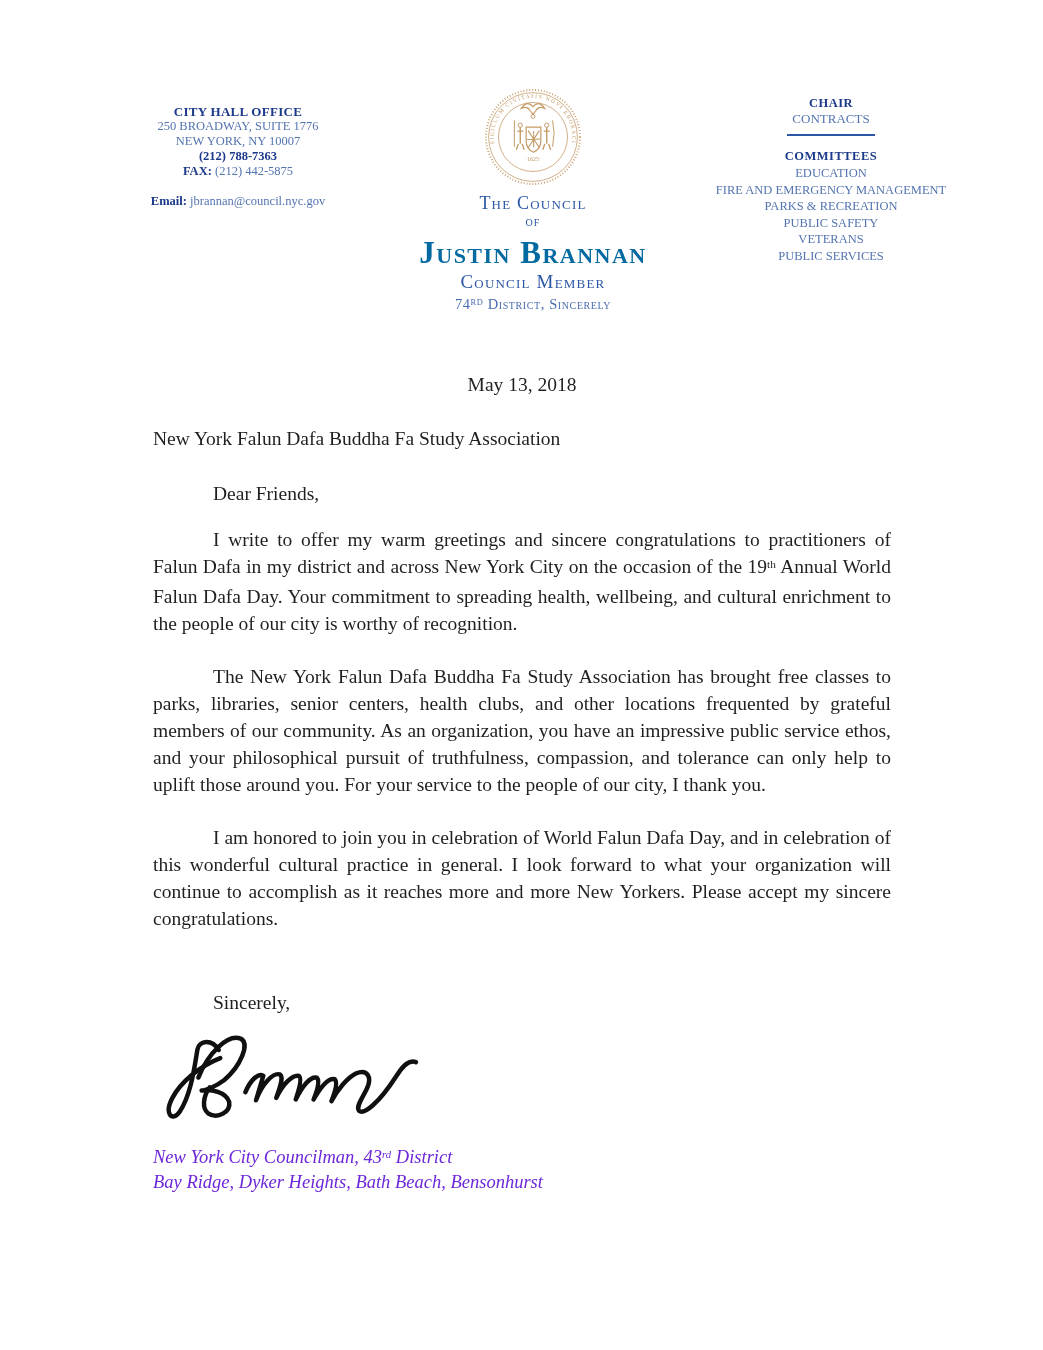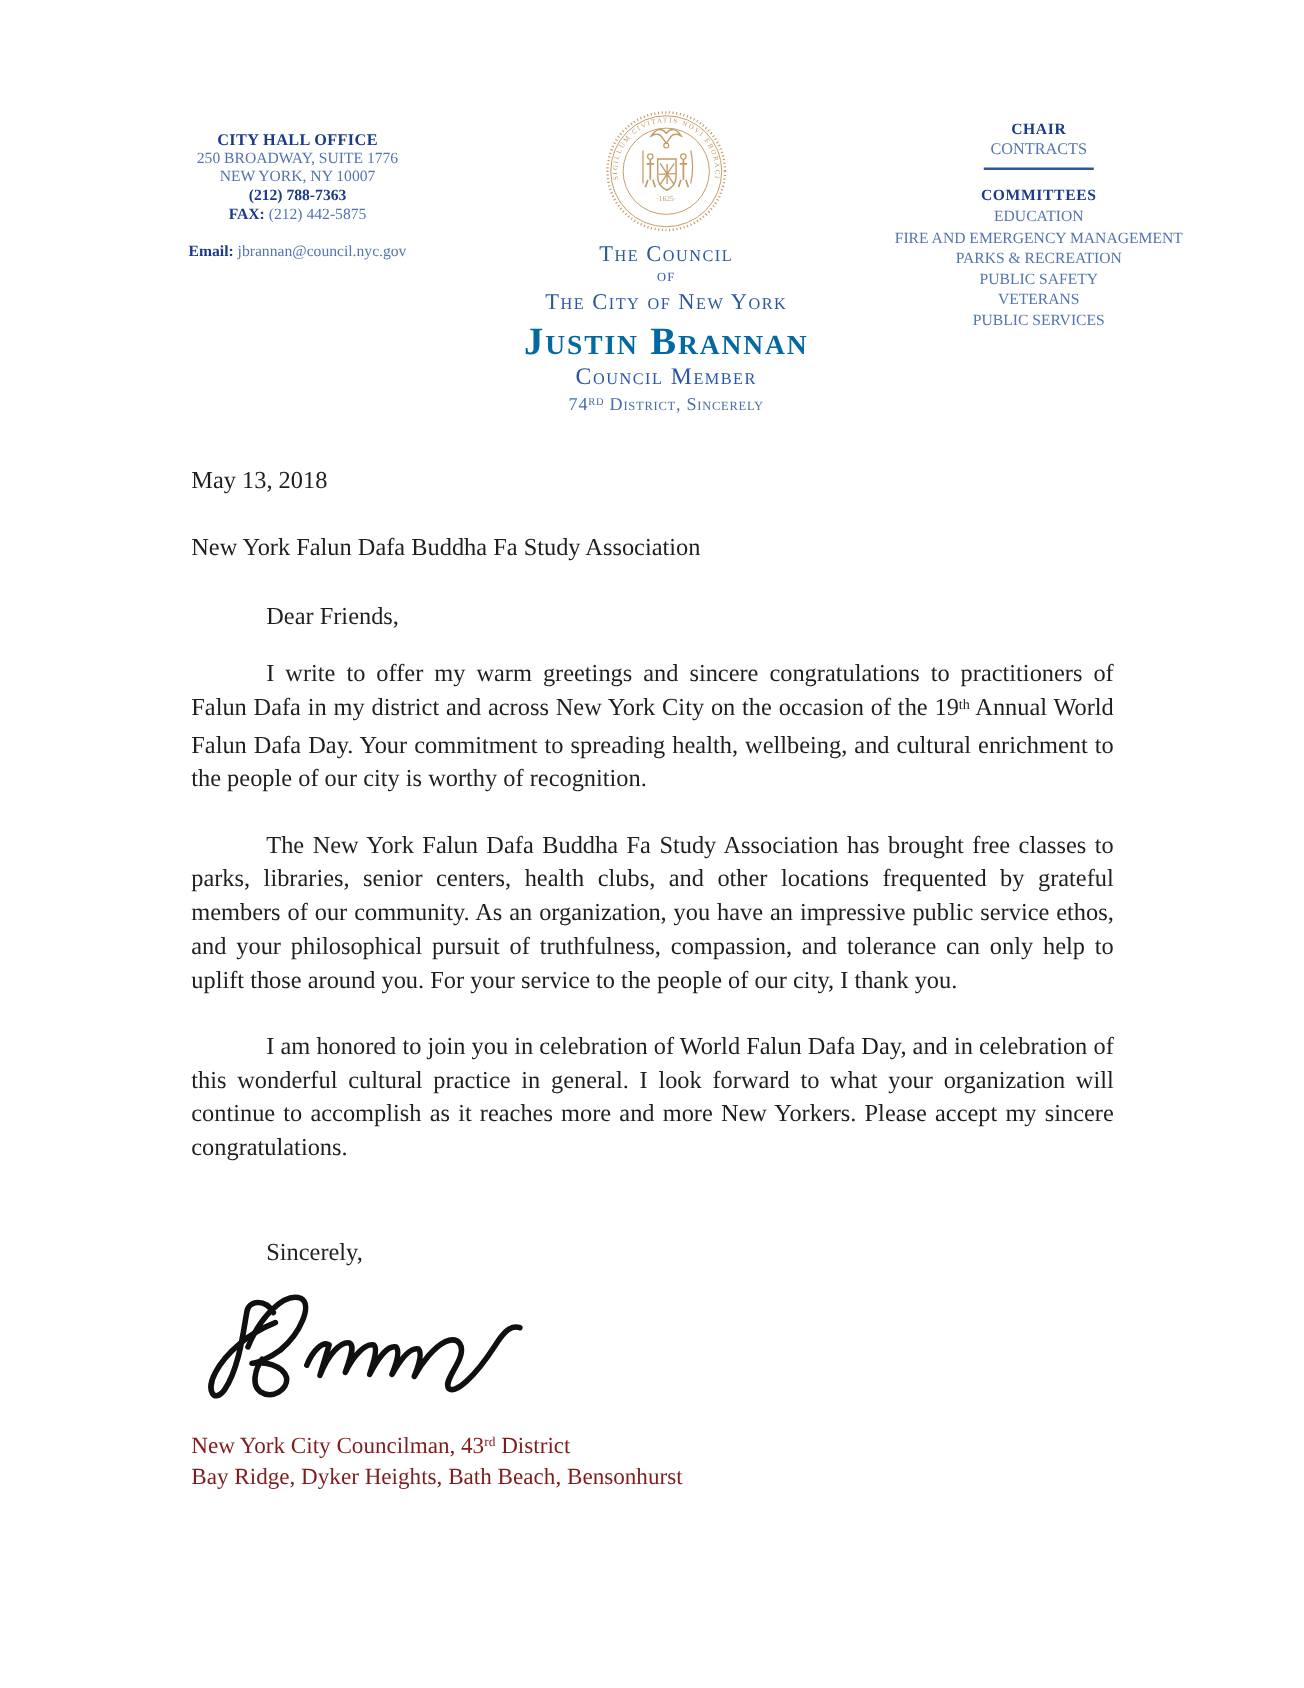--- a/index.html
+++ b/index.html
@@ -41,28 +41,28 @@
   .chair-block .hd{color:#1c3a8a;font-weight:bold;font-size:12.5px;letter-spacing:.5px;}
   .chair-block .contracts{font-size:13px;margin-bottom:6px;}
   .chair-divider{width:88px;border:0;border-top:2px solid #2b57a5;margin:8px auto 13px auto;}
   .committee-item{font-size:12.5px;line-height:16.5px;}
   .committees-hd{margin-bottom:1px;}
   
   .letter{
     position:absolute;left:153px;top:371px;width:738px;
     font-size:19.5px;line-height:27px;color:#1f1f1f;
   }
-  .date-line{text-align:left;margin:0 0 27px 0;}
+  .date-line{text-align:center;margin:0 0 27px 0;}
   .recipient-line{margin:0 0 28px 0;}
   .salutation-line{text-indent:60px;margin:0 0 19px 0;}
   p.bodypar{text-align:justify;text-indent:60px;margin:0 0 26px 0;}
   p.bodypar.last{margin-bottom:57px;}
   .closing-line{text-indent:60px;margin:0;}
   .signature-wrap{margin:8px 0 0 12px;height:112px;}
-  .signoff{font-size:18.5px;line-height:23px;margin-top:10px;color:#7f1d1d;}
+  .signoff{font-style:italic;font-size:18.5px;line-height:23px;margin-top:10px;color:#6d28d9;}
   .sup{font-size:.58em;position:relative;top:-.45em;}
 </style>
 </head>
 <body>
 
 <div class="page">
 
   <div class="office">
     <div class="sect">
       <div class="hd">CITY HALL OFFICE</div>
@@ -98,21 +98,20 @@
       <text x="50" y="74.5" font-size="6.2" text-anchor="middle" fill="#c49a66" font-family="Liberation Serif, serif">·1625·</text>
       <defs>
         <path id="sealRing" d="M12.5,64 A40,40 0 1,1 87.5,64"></path>
       </defs>
       <text font-size="5.6" fill="#c49a66" letter-spacing="1.4" font-family="Liberation Serif, serif">
         <textPath href="#sealRing" startOffset="50%" text-anchor="middle">SIGILLUM CIVITATIS NOVI EBORACI</textPath>
       </text>
     </svg>
     <div class="org1">The Council</div>
     <div class="org2">of</div>
-    <div class="org3">The City of New York</div>
     <div class="member-name">Justin Brannan</div>
     <div class="member-title">Council Member</div>
     <div class="member-district"><span>74</span><span class="sup">RD</span><span> District, Sincerely</span></div>
   </div>
 
   <div class="chair-block">
     <div class="hd">CHAIR</div>
     <div class="contracts">CONTRACTS</div>
     <hr class="chair-divider">
     <div class="hd committees-hd">COMMITTEES</div>

